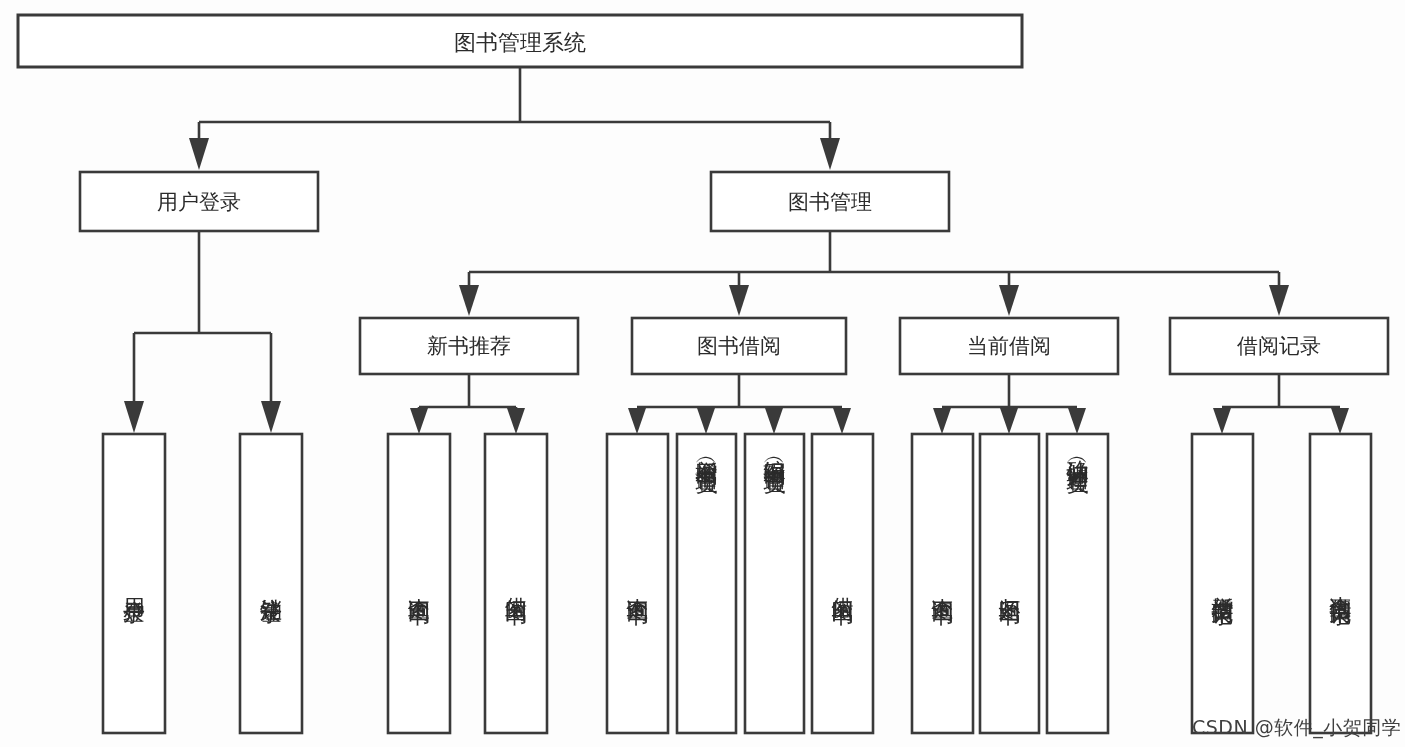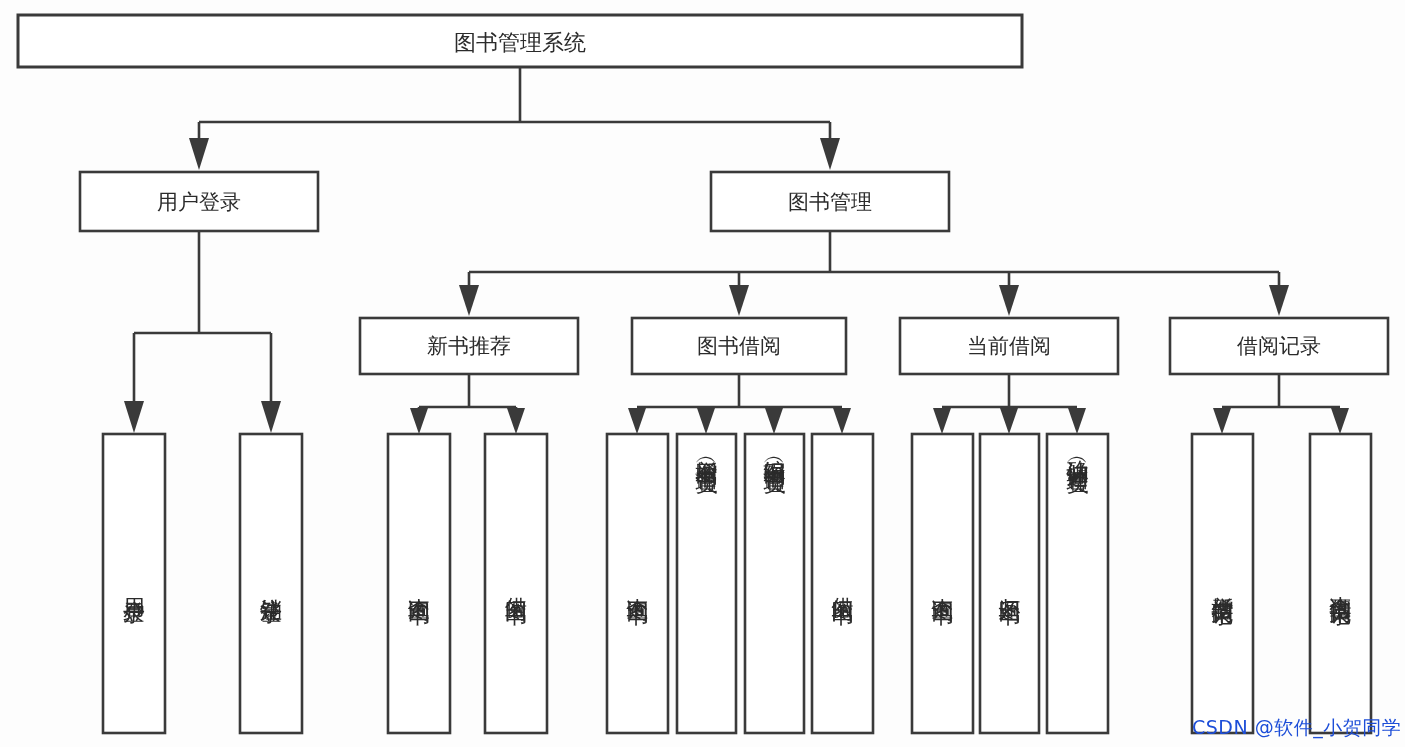--- a/index.html
+++ b/index.html
@@ -69,21 +69,21 @@
     line-height: 1.18;
     letter-spacing: 2px;
     color: #2b2b2b;
     white-space: nowrap;
     text-align: center;
   }
   .watermark {
     position: absolute;
     font-family: "DejaVu Sans", "Liberation Sans", sans-serif;
     font-size: 19px;
-    color: #1d4ed8;
+    color: #404040;
     white-space: nowrap;
     letter-spacing: 0.5px;
   }
 </style>
 </head>
 <body>
 
 <div id="diagram-root">
 
   <svg class="tree-canvas" viewBox="0 0 1405 747">

